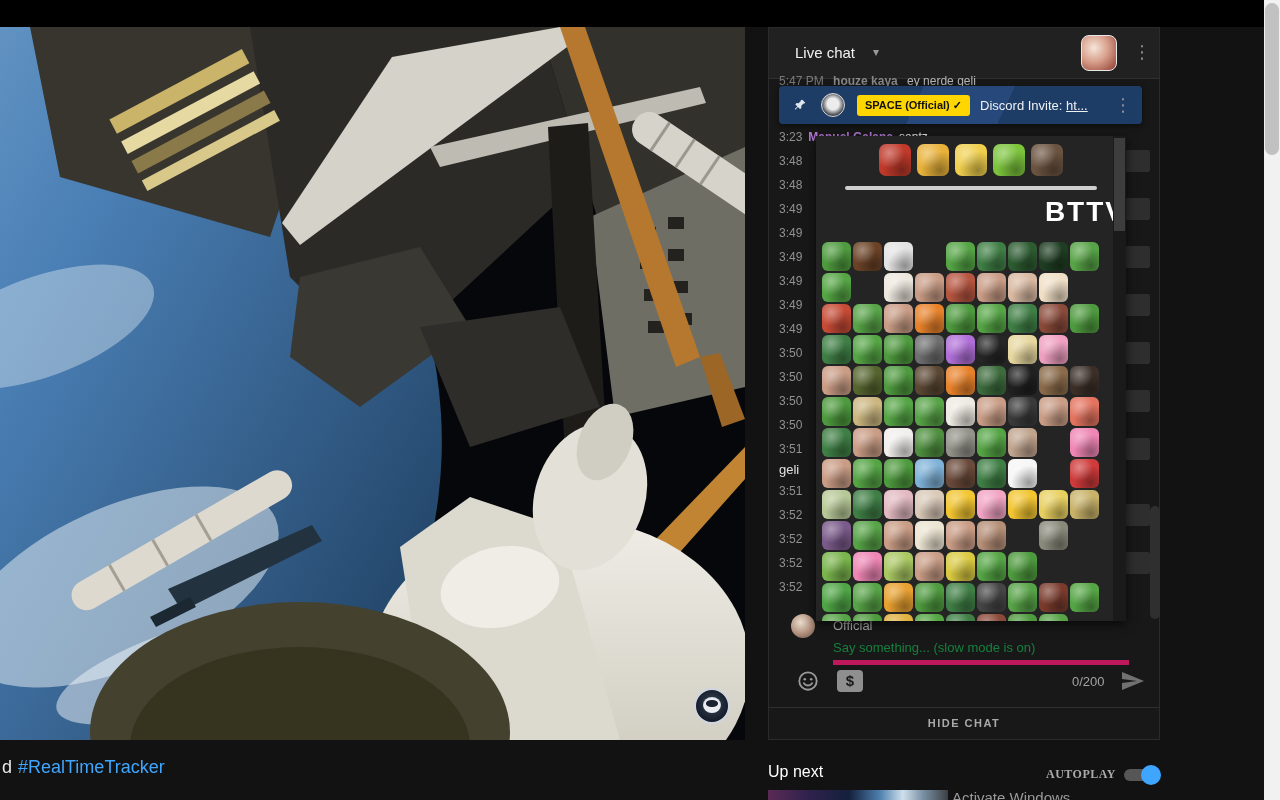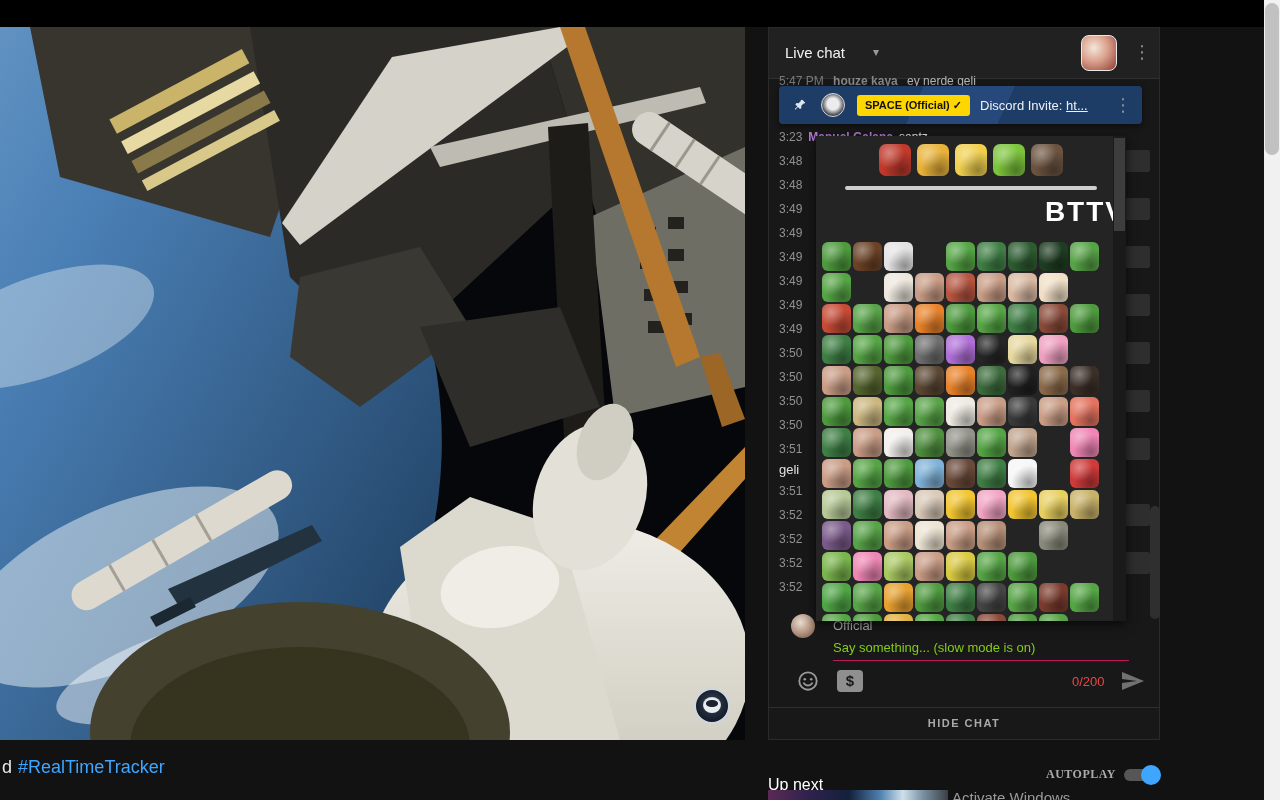--- a/index.html
+++ b/index.html
@@ -18,21 +18,21 @@
   #video-watermark .face{position:absolute;left:7px;top:7px;width:18px;height:16px;border-radius:50%;
     background:radial-gradient(circle at 50% 60%,#e9edf2 60%,#9aa4b0 100%);}
   #video-watermark .visor{position:absolute;left:10px;top:10px;width:12px;height:7px;border-radius:45%;background:#1a2230;}
   
   #title-row{left:2px;top:757px;font-size:18px;}
   #title-tail{color:#e8e8e8;}
   #title-hashtag{color:#3ea6ff;margin-left:6px;}
   
   #chat{left:768px;top:27px;width:392px;height:713px;background:#181818;border:1px solid #2b2b2b;box-sizing:border-box;}
   #chat-header{position:absolute;left:0;top:0;width:100%;height:50px;background:#212121;border-bottom:1px solid #303030;}
-  #chat-title{position:absolute;left:16px;top:16px;color:#f1f1f1;font-size:15px;}
+  #chat-title{position:absolute;left:26px;top:16px;color:#f1f1f1;font-size:15px;}
   #chat-title-caret{position:absolute;left:104px;top:17px;color:#9a9a9a;font-size:12px;}
   #chat-avatar{position:absolute;left:312px;top:7px;width:36px;height:36px;border-radius:8px;
     background:radial-gradient(circle at 35% 35%,#f4e6da 0%,#d9a08c 45%,#8f3b30 100%);border:1px solid #e8e8e8;box-sizing:border-box;}
   .kebab{color:#909090;font-size:18px;line-height:18px;}
   #chat-header-kebab{position:absolute;left:364px;top:15px;}
   
   #pinned{position:absolute;left:10px;top:58px;width:363px;height:38px;border-radius:4px;z-index:3;
     background:linear-gradient(115deg,#1d3c66 38%,#27487a 38%,#27487a 62%,#1d3c66 62%);
     box-shadow:0 2px 6px rgba(0,0,0,.5);display:flex;align-items:center;}
   #pinned .pin{margin-left:14px;width:14px;height:14px;fill:#dfe6ee;}
@@ -68,31 +68,31 @@
   .emote.empty{background:transparent !important;}
   .emote.empty::after{display:none;}
   #picker-divider{width:252px;height:4px;border-radius:2px;background:#cfcfcf;margin:10px auto 4px auto;}
   #picker-title{text-align:right;color:#fff;font-size:28px;font-weight:bold;letter-spacing:2px;margin:6px 0 14px 0;}
   #emote-grid{display:grid;grid-template-columns:repeat(9,29px);gap:2px;justify-content:start;padding-left:6px;}
   
   #composer-avatar{position:absolute;left:22px;top:586px;width:24px;height:24px;border-radius:50%;
     background:radial-gradient(circle at 40% 35%,#e9dccd 0%,#b08f7c 55%,#5c4a3e 100%);z-index:4;}
   #composer-name{position:absolute;left:64px;top:590px;color:#aaa;font-size:13px;z-index:4;}
   #composer-input{position:absolute;left:64px;top:608px;width:296px;height:24px;line-height:24px;
-    color:#84cc16;font-size:13px;border-bottom:1px solid #be185d;z-index:4;}
+    color:#15803d;font-size:13px;border-bottom:5px solid #be185d;z-index:4;}
   #icon-smiley{position:absolute;left:28px;top:642px;width:22px;height:22px;z-index:4;}
   #icon-dollar{position:absolute;left:68px;top:642px;width:26px;height:22px;background:#8f8f8f;border-radius:4px;
     color:#181818;font-weight:bold;font-size:15px;text-align:center;line-height:22px;z-index:4;}
-  #char-counter{position:absolute;left:303px;top:646px;color:#ef4444;font-size:13px;z-index:4;}
+  #char-counter{position:absolute;left:303px;top:646px;color:#a3a3a3;font-size:13px;z-index:4;}
   #icon-send{position:absolute;left:352px;top:644px;width:24px;height:18px;z-index:4;}
   #composer-divider{position:absolute;left:0;top:679px;width:100%;height:1px;background:#2f2f2f;z-index:4;}
   #hide-chat{position:absolute;left:0;top:689px;width:100%;text-align:center;color:#aaaaaa;
     font-size:11px;font-weight:bold;letter-spacing:1.5px;z-index:4;}
   
-  #upnext-label{left:768px;top:763px;color:#fff;font-size:16px;margin-top:13px;}
+  #upnext-label{left:768px;top:763px;color:#fff;font-size:16px;}
   #autoplay-label{left:1046px;top:767px;color:#aaa;font-size:12px;font-weight:bold;letter-spacing:.5px;font-family:Liberation Serif, serif;}
   #autoplay-toggle{left:1124px;top:769px;width:34px;height:12px;border-radius:6px;background:#565656;}
   #autoplay-toggle .knob{position:absolute;right:-3px;top:-4px;width:20px;height:20px;border-radius:50%;background:#3ea6ff;}
   #next-thumb{left:768px;top:790px;width:180px;height:10px;
     background:linear-gradient(90deg,#5a2a55 0%,#30224d 22%,#14203c 45%,#4d7fae 62%,#cfe0ec 75%,#7a91a5 86%,#3b3f44 100%);}
   #activate{left:952px;top:789px;color:#9a9a9a;font-size:15px;white-space:nowrap;}
 </style>
 </head>
 <body>
 

